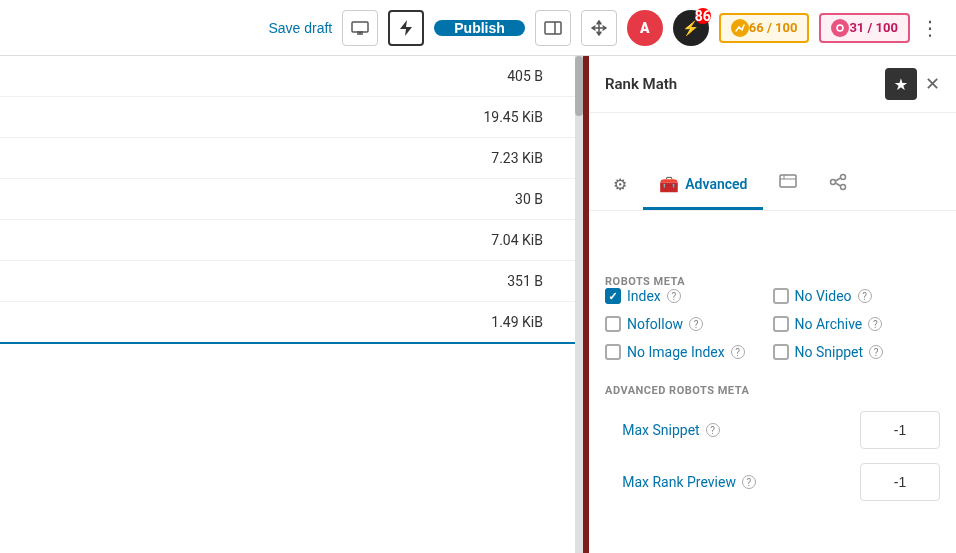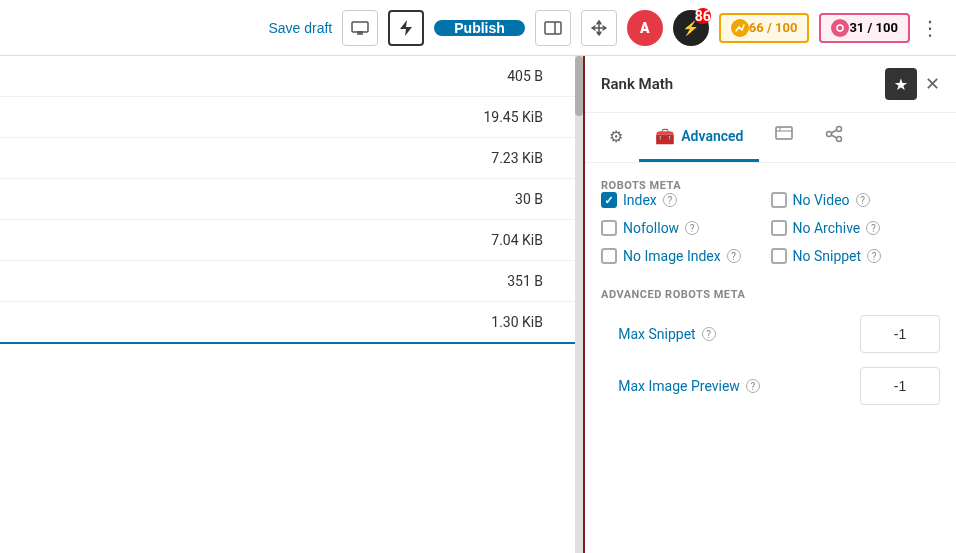--- a/index.html
+++ b/index.html
@@ -71,21 +71,21 @@
       background: #fff8e6;
       border-radius: 4px;
       padding: 4px 10px;
       font-size: 13px;
       font-weight: 700;
       color: #e09000;
     }
     .score-badge-pink {
       border-color: #e75480;
       background: #fff0f5;
-      color: #000000;
+      color: #be185d;
     }
     .badge-icon {
       width: 18px;
       height: 18px;
       border-radius: 50%;
       background: #f0a500;
       display: flex;
       align-items: center;
       justify-content: center;
       color: #fff;
@@ -187,24 +187,25 @@
       width: 8px;
       height: 60px;
       background: #b0b0b0;
       border-radius: 4px;
     }
 
     
     .rank-math-panel {
       width: 373px;
       background: #fff;
-      border-left: 2px solid #7f1d1d;
+      border-left: 6px solid #7f1d1d;
       display: flex;
       flex-direction: column;
       overflow: hidden;
+      gap: 48px;
     }
 
     .panel-header {
       display: flex;
       align-items: center;
       justify-content: space-between;
       padding: 12px 16px;
       border-bottom: 1px solid #eee;
     }
     .panel-title {
@@ -454,21 +455,21 @@
       <div class="file-row">
         <span>30 B</span>
       </div>
       <div class="file-row">
         <span>7.04 KiB</span>
       </div>
       <div class="file-row">
         <span>351 B</span>
       </div>
       <div class="file-row" style="border-bottom: 2px solid #0073aa;">
-        <span>1.30 KiB</span>
+        <span>1.49 KiB</span>
       </div>
     </div>
 
     <div class="scroll-track">
       <div class="scroll-thumb"></div>
     </div>
   </div>
 
   <div class="rank-math-panel">
 
@@ -567,21 +568,21 @@
           <div class="help-icon">?</div>
         </div>
         <input type="text" class="adv-input" value="-1" style="">
       </div>
 
       <div class="adv-row">
         <div class="cb">
           <span class="cb-check">✓</span>
         </div>
         <div class="adv-row-label">
-          <span>Max Image Preview</span>
+          <span>Max Rank Preview</span>
           <div class="help-icon">?</div>
         </div>
         <input type="text" class="adv-input" value="-1" style="">
       </div>
 
     </div>
   </div>
 
 </div>
 

